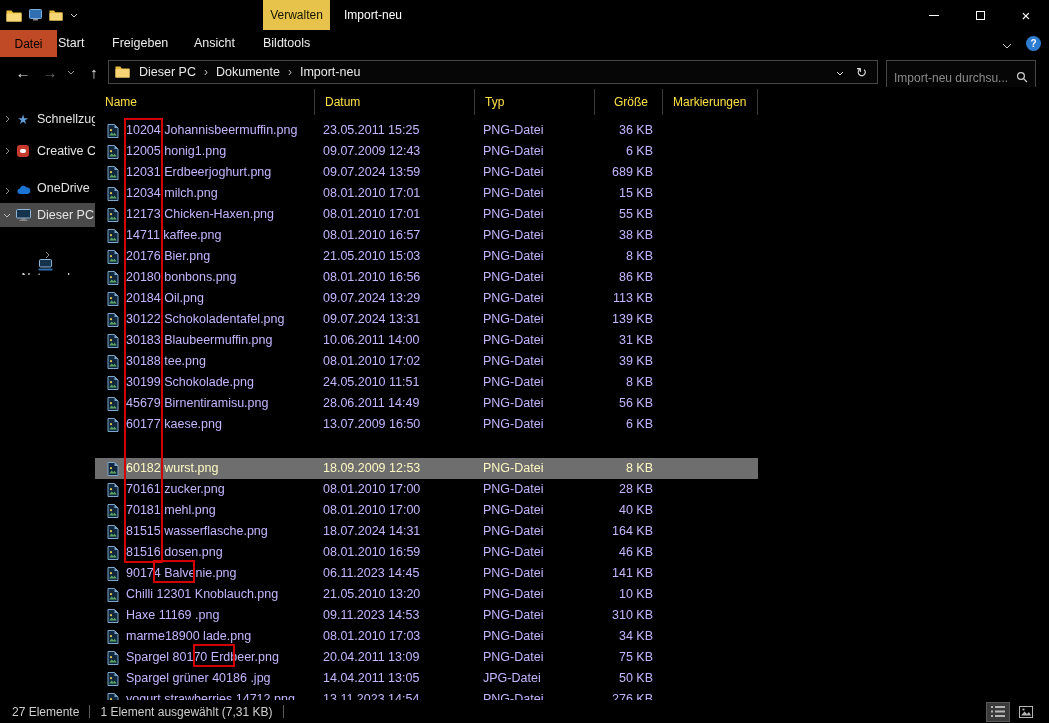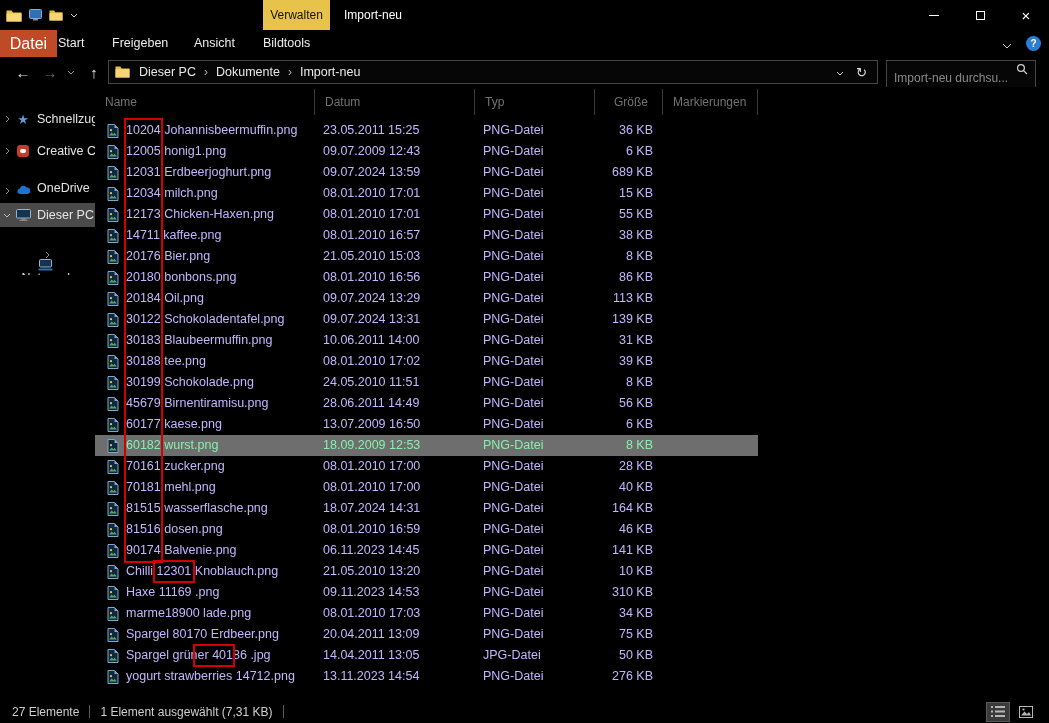--- a/index.html
+++ b/index.html
@@ -17,22 +17,22 @@
              color:#141400; font-size:12px; display:flex; align-items:center; justify-content:center; }
   .win-title { position:absolute; left:344px; top:0; height:30px; line-height:30px; font-size:12px; color:#fff; }
   .win-controls { position:absolute; right:0; top:0; height:30px; display:flex; }
   .win-btn { width:46px; height:30px; display:flex; align-items:center; justify-content:center; color:#fff; }
   .glyph-min { width:10px; height:1px; background:#fff; }
   .glyph-max { width:9px; height:9px; border:1px solid #fff; }
   .glyph-close { font-size:15px; line-height:1; color:#fff; }
 
   
   .tabsrow { position:absolute; top:30px; left:0; right:0; height:27px; background:#000; }
-  .file-tab { position:absolute; left:0; top:0; width:57px; height:27px; background:#c14a26; color:#ffffff;
-              font-size:16px; display:flex; align-items:center; justify-content:center; }
+  .file-tab { position:absolute; left:0; top:0; width:57px; height:27px; background:#c14a26; color:#000000;
+              font-size:12px; display:flex; align-items:center; justify-content:center; }
   .rtab { position:absolute; top:0; height:27px; line-height:27px; font-size:12.5px; color:#ececec; }
   .rtab-start { left:58px;  width:48px; }
   .rtab-share { left:112px; width:76px; }
   .rtab-view  { left:194px; width:62px; }
   .rtab-pict  { left:263px; width:67px; }
   .ribbon-right { position:absolute; right:8px; top:0; height:27px; display:flex; align-items:center; gap:14px; }
   .help-circle { width:15px; height:15px; border-radius:50%; background:#2d7dd2; color:#fff; font-size:10px;
                  font-weight:bold; display:flex; align-items:center; justify-content:center; }
 
   
@@ -43,51 +43,51 @@
   .nav-forward { left:38px; width:24px; color:#6b6b6b; }
   .nav-hist    { left:62px; width:18px; }
   .nav-up      { left:82px; width:24px; }
   .addr-box { position:absolute; left:108px; top:3px; width:770px; height:24px; border:1px solid #464646;
               background:#060606; display:flex; align-items:center; font-size:12.5px; padding:0 6px; }
   .crumb { padding:0 3px; color:#e8e8e8; white-space:nowrap; }
   .crumb-sep { color:#a8a8a8; padding:0 5px; font-size:12px; }
   .addr-right { margin-left:auto; display:flex; align-items:center; gap:12px; padding-right:4px; }
   .refresh-ic { font-size:13px; color:#d8d8d8; }
   .search-box { position:absolute; left:886px; top:3px; width:150px; height:35px; border:1px solid #464646;
-                background:#060606; display:flex; padding:0 7px; }
+                background:#060606; display:flex; align-items:center; padding:0 7px; }
   .search-box input { flex:1; background:transparent; border:none; outline:none; font-size:12px;
                       color:#bdbdbd; font-family:inherit; min-width:0; }
   .search-box input::placeholder { color:#8a8a8a; }
 
   
   .main { position:absolute; top:87px; left:0; right:0; bottom:23px; background:#000; }
 
   .sidebar { position:absolute; left:0; top:0; bottom:0; width:95px; overflow:hidden; }
   .side-item { position:absolute; left:0; width:95px; height:24px; display:flex; align-items:center;
                font-size:12.5px; white-space:nowrap; overflow:hidden; color:#e4e4e4; }
   .side-item.selected { background:#4a4a4a; }
   .expander { width:14px; display:flex; justify-content:center; color:#8a8a8a; flex:none; }
   .s-icon { width:18px; display:flex; justify-content:center; align-items:center; margin-right:5px; flex:none; }
   .star-glyph { color:#5f9bd5; font-size:13px; }
   .cc-glyph { width:12px; height:12px; border-radius:3px; background:#c43a2c; position:relative; }
   .cc-glyph::after { content:""; position:absolute; left:3px; top:4px; width:6px; height:4px;
                      border-radius:3px; background:#fff; }
 
   .listpane { position:absolute; left:95px; top:0; right:0; bottom:0; }
-  .headers { position:absolute; top:2px; left:0; height:26px; display:flex; font-size:12px; color:#737373; }
+  .headers { position:absolute; top:2px; left:0; height:26px; display:flex; font-size:12px; color:#fde047; }
   .hcell { height:26px; line-height:26px; border-right:1px solid #3a3a3a; padding-left:10px; white-space:nowrap; }
   .h-name { width:220px; }
   .h-date { width:160px; }
   .h-type { width:120px; }
   .h-size { width:68px; text-align:right; padding-right:14px; padding-left:0; }
   .h-tags { width:95px; }
 
   .rows { position:absolute; top:33px; left:0; }
   .row { display:flex; width:663px; height:21px; line-height:21px; font-size:12.5px; color:#c4b5fd; }
-  .row.selected { background:#6e6e6e; color:#86efac; }
+  .row.selected { background:#6e6e6e; color:#fef9c3;margin-top:23px; }
   .c-name { width:220px; display:flex; align-items:center; padding-left:12px; overflow:hidden; white-space:nowrap; }
   .file-icon { display:inline-flex; margin-right:7px; flex:none; }
   .c-date { width:160px; padding-left:8px; white-space:nowrap; }
   .c-type { width:120px; padding-left:8px; white-space:nowrap; }
   .c-size { width:68px; text-align:right; padding-right:10px; white-space:nowrap; }
   .c-tags { width:95px; }
 
   
   .statusbar { position:absolute; left:0; right:0; bottom:0; height:23px; background:#000; display:flex;
                align-items:center; padding:0 12px; font-size:12px; color:#cfcfcf; }

